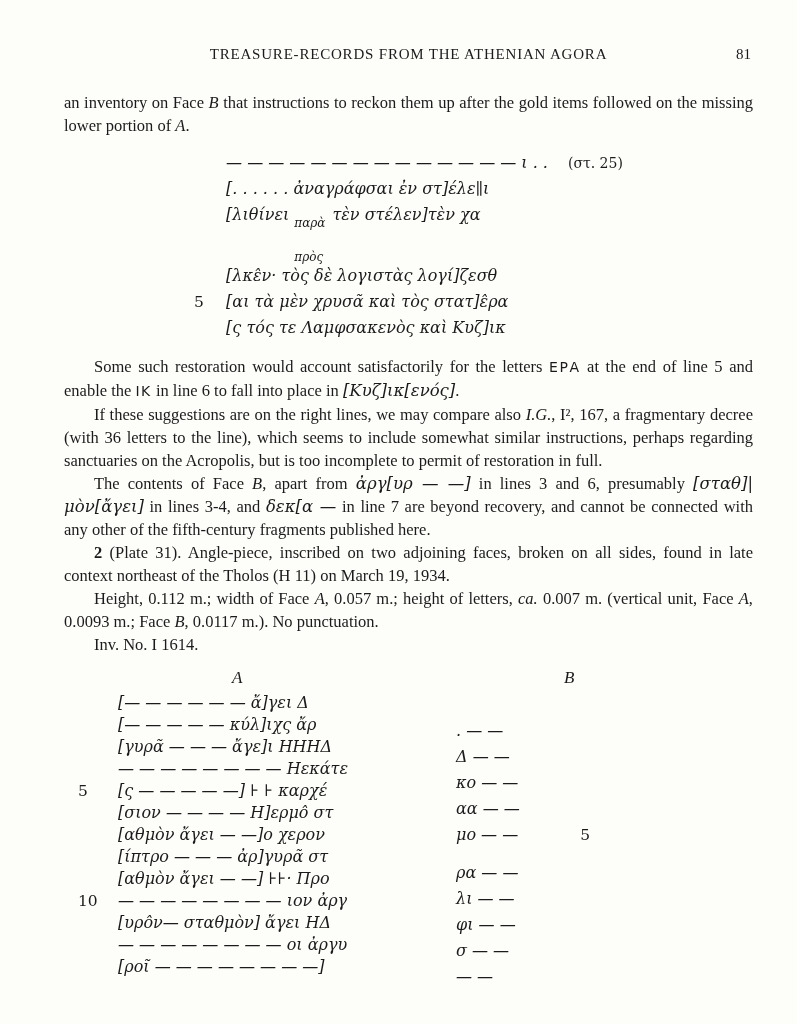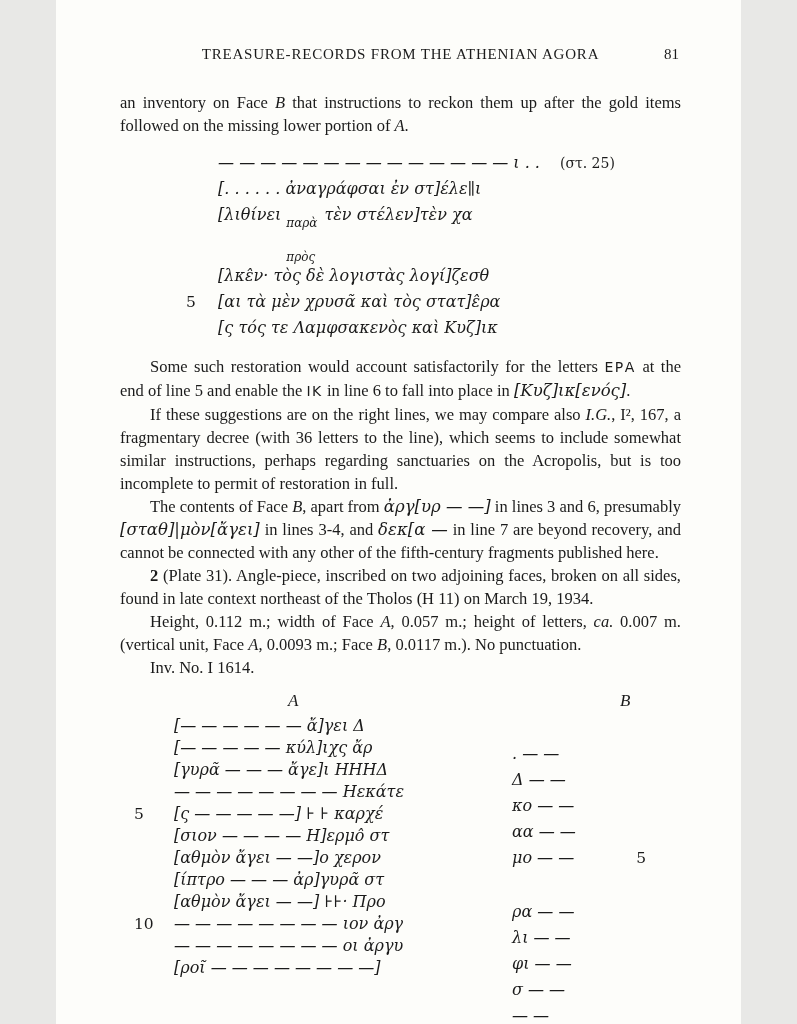--- a/index.html
+++ b/index.html
@@ -1,24 +1,24 @@
 <!DOCTYPE html>
 <html><head>
 <meta charset="utf-8">
 <style>
   html,body { margin:0; padding:0; background:#e8e8e6; }
   .page {
     position:relative;
-    width:685px; height:1024px;
+    width:797px; height:1024px;
     margin:0 auto;
     background:#fdfdfa;
     color:#1b1b1b;
     font-family:"Liberation Serif","DejaVu Serif",serif;
     box-sizing:border-box;
-    padding:46px 60px 0 64px;
+    padding:46px 44px 0 64px;
     overflow:hidden;
   }
   .header { position:relative; text-align:center; font-size:15px; letter-spacing:0.8px; margin-bottom:28px; }
   .header .pgnum { position:absolute; right:2px; top:0; letter-spacing:0;text-align:center; }
   p { margin:0; font-size:16.5px; line-height:23px; text-align:justify; }
   .indent { text-indent:30px; }
   .sp-above { }
   i { font-style:italic; }
   .secnum { font-weight:bold; }
   .gk { font-family:"DejaVu Serif",serif; font-style:italic; }
@@ -34,21 +34,21 @@
   .face-headers span { position:absolute; top:0; font-style:italic; }
   .fh-a { left:168px; }
   .fh-b { left:500px; }
   .columns { display:flex; align-items:flex-start; }
   .col-a { width:382px; flex:none; }
   .col-a .row { display:flex; align-items:baseline; font-size:16px; line-height:22px; }
   .lnum { width:54px; flex:none; box-sizing:border-box; padding-left:14px; font-style:normal; font-size:15.5px; }
   .col-b { margin-left:10px; padding-top:26px; font-size:16px; line-height:26px; }
   .col-b .row { display:flex; align-items:baseline; }
   .b-num { margin-left:62px; font-style:normal; font-size:15.5px; }
-  .gap-top { margin-top:28px; }
+  .gap-top { margin-top:12px; }
 </style>
 </head>
 <body>
 
 <div class="page">
 
   <div class="header">
     <span>TREASURE-RECORDS FROM THE ATHENIAN AGORA</span>
     <span class="pgnum">81</span>
   </div>
@@ -140,20 +140,24 @@
       <div class="row">
           <span class="lnum"></span>
           <span>[αθμὸν ἄγει — —] ⊦⊦· Προ</span>
         </div>
       <div class="row">
           <span class="lnum">10</span>
           <span>— — — — — — — — ιον ἀργ</span>
         </div>
       <div class="row">
           <span class="lnum"></span>
+          <span>[υρο̂ν— σταθμὸν] ἄγει ΗΔ</span>
+        </div>
+      <div class="row">
+          <span class="lnum"></span>
           <span>— — — — — — — — οι ἀργυ</span>
         </div>
       <div class="row">
           <span class="lnum"></span>
           <span>[ροῖ — — — — — — — —]</span>
         </div>
     </div>
     <div class="col-b gk">
       <div class="row">
           <span>. — —</span>

